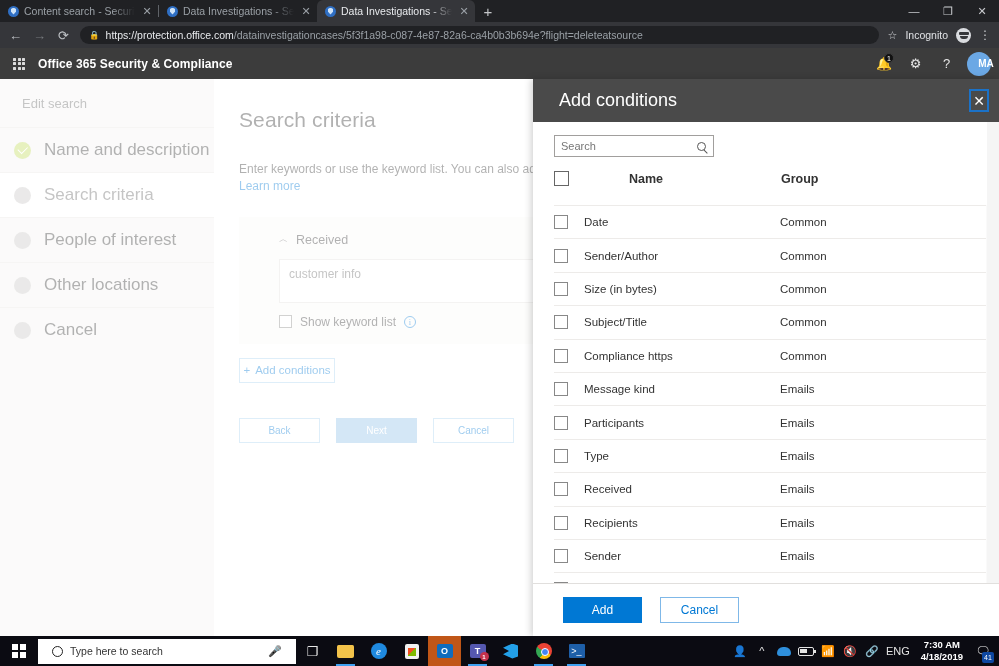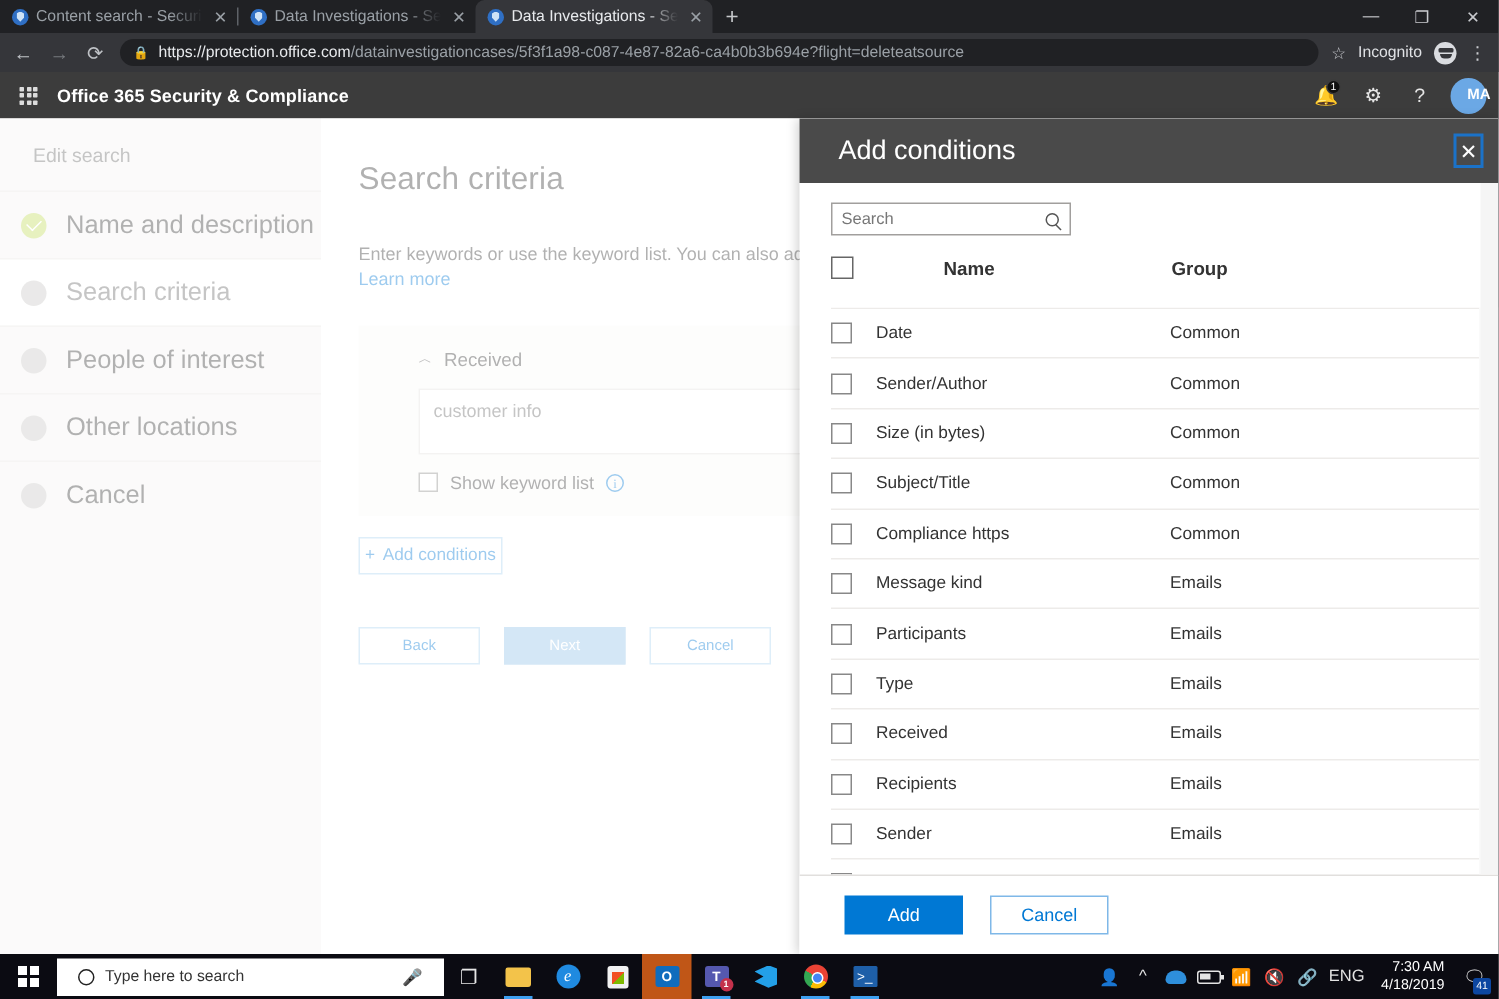--- a/index.html
+++ b/index.html
@@ -335,22 +335,22 @@
   .sq-ps {
     width: 16px; height: 14px; background: #1e5fa8; color: #fff; font-size: 9px;
     display: flex; align-items: center; justify-content: center; border-radius: 1px;
   }
   .tray { margin-left: auto; display: flex; align-items: center; gap: 0; padding-right: 4px; }
   .tray-ic {
     min-width: 22px; height: 30px; display: flex; align-items: center; justify-content: center;
     color: #e4e4e4; font-size: 11px; padding: 0 3px;
   }
   .clock {
-    display: flex; flex-direction: column; align-items: flex-end; justify-content: center;
-    font-size: 9.5px; color: #fff; line-height: 1.25; padding: 0 8px; height: 30px;
+    display: flex; flex-direction: column; align-items: center; justify-content: center;
+    font-size: 9.5px; color: #fff; line-height: 1.25; padding: 0 8px; height: 30px; font-weight: bold;
   }
   .notif {
     width: 24px; height: 30px; display: flex; align-items: center; justify-content: center;
     position: relative; color: #e4e4e4; font-size: 12px;
   }
   .notif-badge {
     position: absolute; right: 1px; bottom: 3px; min-width: 12px; height: 11px;
     background: #0d47a1; color: #fff; font-size: 7px; border-radius: 2px;
     display: flex; align-items: center; justify-content: center;
   }

